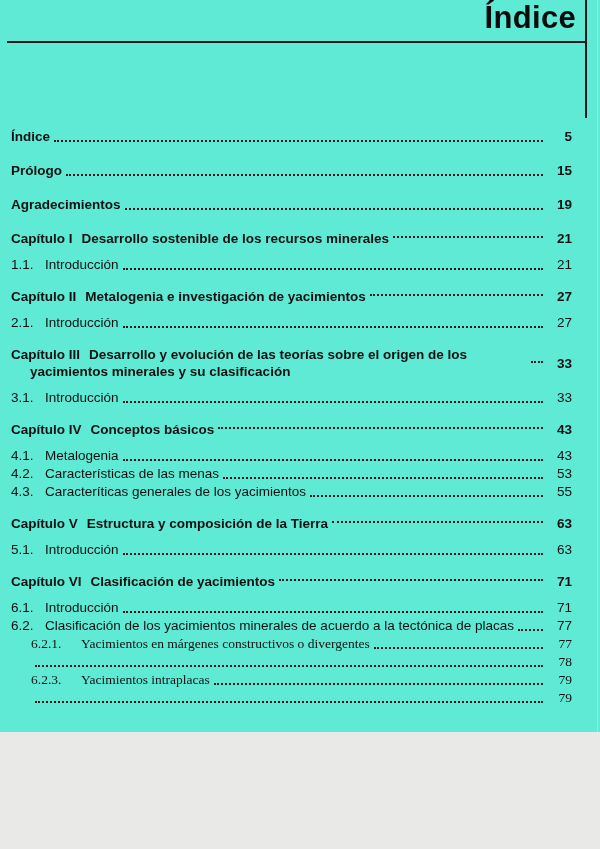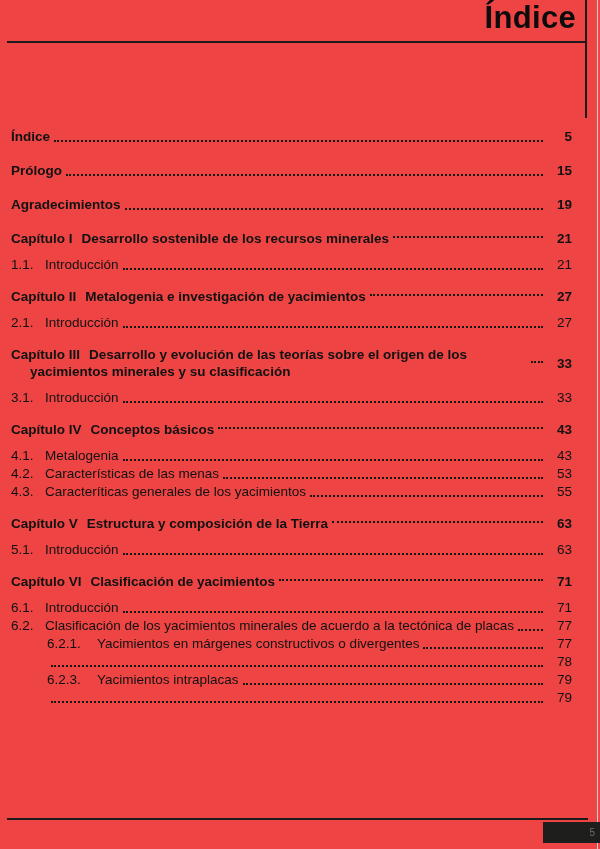--- a/index.html
+++ b/index.html
@@ -1,21 +1,21 @@
 <!DOCTYPE html>
 <html><head>
 <meta charset="utf-8">
 <style>
   * { margin: 0; padding: 0; box-sizing: border-box; }
   html, body { background: #e9e9e7; }
   .page {
     position: relative;
-    width: 600px; height: 849px;
+    width: 600px; height: 732px;
     margin: 0 auto;
-    background: #ef4444;
+    background: #5eead4;
     color: #111;
     font-family: "Liberation Sans", sans-serif;
     overflow: hidden;
   }
   .page-edge {
     position: absolute; top: 0; right: 2px; width: 1px; height: 100%;
     background: #cfcfcd;
   }
   .page-title {
     position: absolute; top: 0px; right: 24px;
@@ -44,21 +44,21 @@
     margin: 0 3px 3px 4px;
   }
   .pg { flex: 0 0 26px; text-align: right; }
   .front   { font-weight: 700; margin-bottom: 17px; }
   .chapter { font-weight: 700; margin-top: 15px; margin-bottom: 9px; align-items: center; }
   .chapter .text { padding-left: 19px; text-indent: -19px; }
   .chapter .num  { margin-right: 9px; }
   .section { margin-bottom: 1px; }
   .section .text { padding-left: 34px; text-indent: -34px; }
   .section .num  { display: inline-block; width: 34px; text-indent: 0; }
-  .sub { margin-bottom: 1px; margin-left: 36px; }
+  .sub { margin-bottom: 1px; margin-left: 20px; font-family: Liberation Serif, serif; }
   .sub .text { padding-left: 50px; text-indent: -50px; }
   .sub .num  { display: inline-block; width: 50px; text-indent: 0; }
   .footer-rule {
     position: absolute; top: 818px; left: 7px; width: 581px; height: 2px;
     background: #1c1c1c;
   }
   .footer-badge {
     position: absolute; top: 822px; right: 0; width: 57px; height: 21px;
     background: #1e1e1c;
     color: #6e6e68; font-size: 10px;

